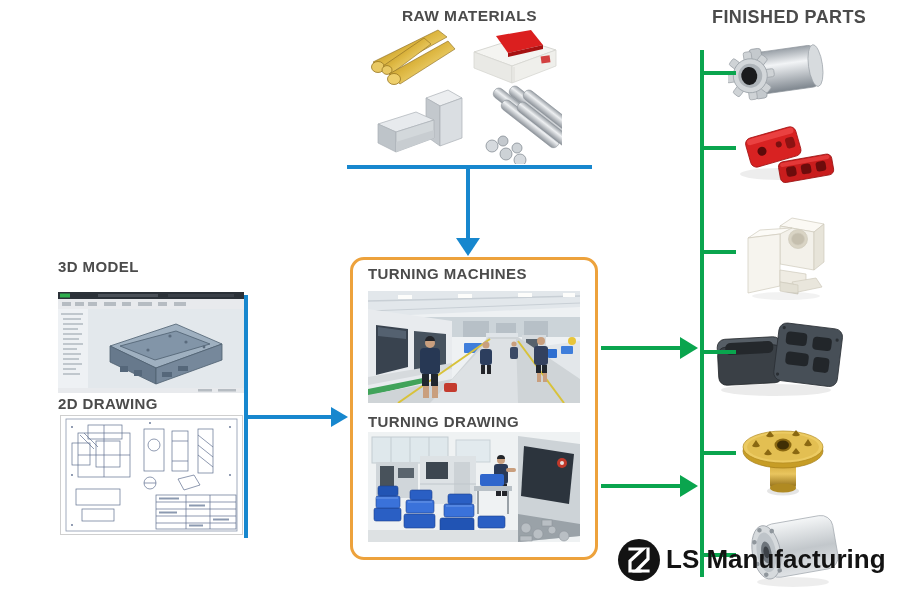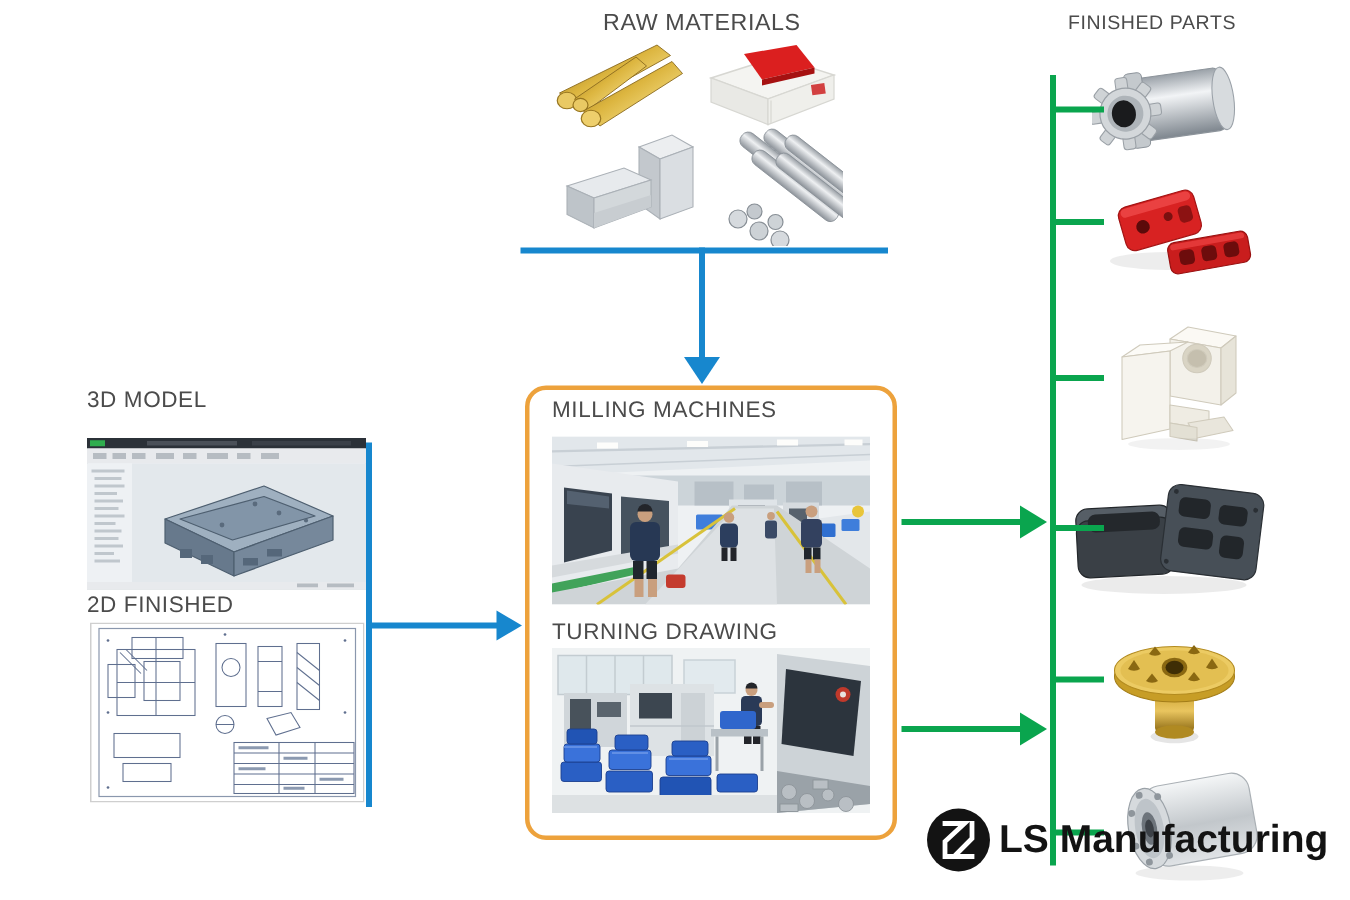--- a/index.html
+++ b/index.html
@@ -2,21 +2,21 @@
 <html><head>
 <meta charset="utf-8">
 <style>
   html,body{margin:0;padding:0;background:#ffffff;}
   #canvas{
     position:relative;width:900px;height:600px;background:#ffffff;overflow:hidden;
     font-family:"Liberation Sans", sans-serif;
   }
   .abs{position:absolute;}
   .label{
-    position:absolute;font-size:15px;font-weight:400;color:#4b4b4b;
+    position:absolute;font-size:15px;font-weight:700;color:#4b4b4b;
     letter-spacing:.4px;white-space:nowrap;line-height:1;
   }
   .hline-blue{position:absolute;height:4px;background:#1787CE;}
   .vline-blue{position:absolute;width:4px;background:#1787CE;}
   .hline-green{position:absolute;height:4px;background:#0AA54E;}
   .vline-green{position:absolute;width:4px;background:#0AA54E;}
   .arrow-down-blue{position:absolute;width:0;height:0;
     border-left:12px solid transparent;border-right:12px solid transparent;
     border-top:18px solid #1787CE;}
   .arrow-right-blue{position:absolute;width:0;height:0;
@@ -35,23 +35,23 @@
   }
   #logo-mark{position:absolute;left:616px;top:537px;z-index:6;}
   svg{display:block;}
 </style>
 </head>
 <body>
 
 <div id="canvas">
 
   <div class="label" style="left:402px;top:8px;font-size:15.5px">RAW MATERIALS</div>
-  <div class="label" style="left:712px;top:8px;font-size:13px">FINISHED PARTS</div>
+  <div class="label" style="left:712px;top:8px;font-size:18px">FINISHED PARTS</div>
   <div class="label" style="left:58px;top:259px">3D MODEL</div>
-  <div class="label" style="left:58px;top:396px">2D FINISHED</div>
+  <div class="label" style="left:58px;top:396px">2D DRAWING</div>
 
   <svg class="abs" style="left:368px;top:28px" width="88" height="62" viewBox="0 0 88 62">
     <defs>
         <linearGradient id="gBrass" x1="0" y1="0" x2="1" y2="1">
       <stop offset="0" stop-color="#8f6d1c"></stop>
           <stop offset=".45" stop-color="#dcb53f"></stop>
           <stop offset=".75" stop-color="#f1d87c"></stop>
           <stop offset="1" stop-color="#b8922a"></stop>
     </linearGradient>
       </defs>
@@ -220,21 +220,21 @@
         <circle cx="12" cy="60" r="0.9"></circle>
         <circle cx="170" cy="60" r="0.9"></circle>
       </g>
   </svg>
 
   <div class="vline-blue" style="left:244px;top:295px;height:243px"></div>
   <div class="hline-blue" style="left:244px;top:415px;width:89px"></div>
   <div class="arrow-right-blue" style="left:331px;top:407px"></div>
 
   <div id="machines-box"></div>
-  <div class="label" style="left:368px;top:266px;z-index:2">MILLING MACHINES</div>
+  <div class="label" style="left:368px;top:266px;z-index:2">TURNING MACHINES</div>
 
   <svg class="abs" style="left:368px;top:291px;z-index:2" width="212" height="112" viewBox="0 0 212 112">
     <rect width="212" height="112" fill="#eef1f3"></rect>
     <polygon points="0,0 212,0 212,16 0,26" fill="#e2e7eb"></polygon>
     <line x1="0" y1="10" x2="212" y2="5" stroke="#c8cfd5" stroke-width="1.5"></line>
     <line x1="0" y1="20" x2="212" y2="12" stroke="#c8cfd5" stroke-width="1"></line>
     <g fill="#fdfdfb">
         <rect x="30" y="4" width="14" height="4"></rect>
         <rect x="90" y="3" width="14" height="4"></rect>
         <rect x="150" y="2" width="14" height="4"></rect>

